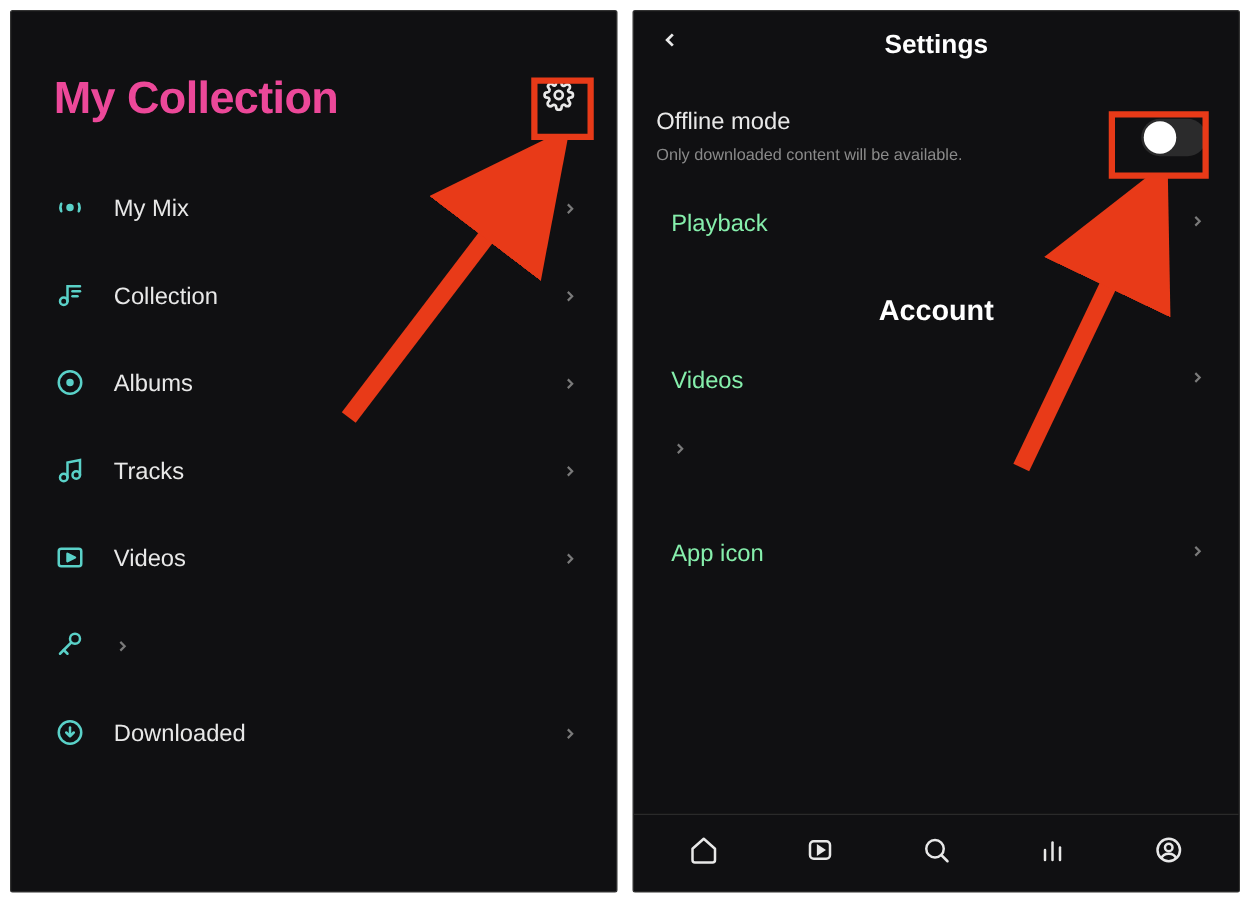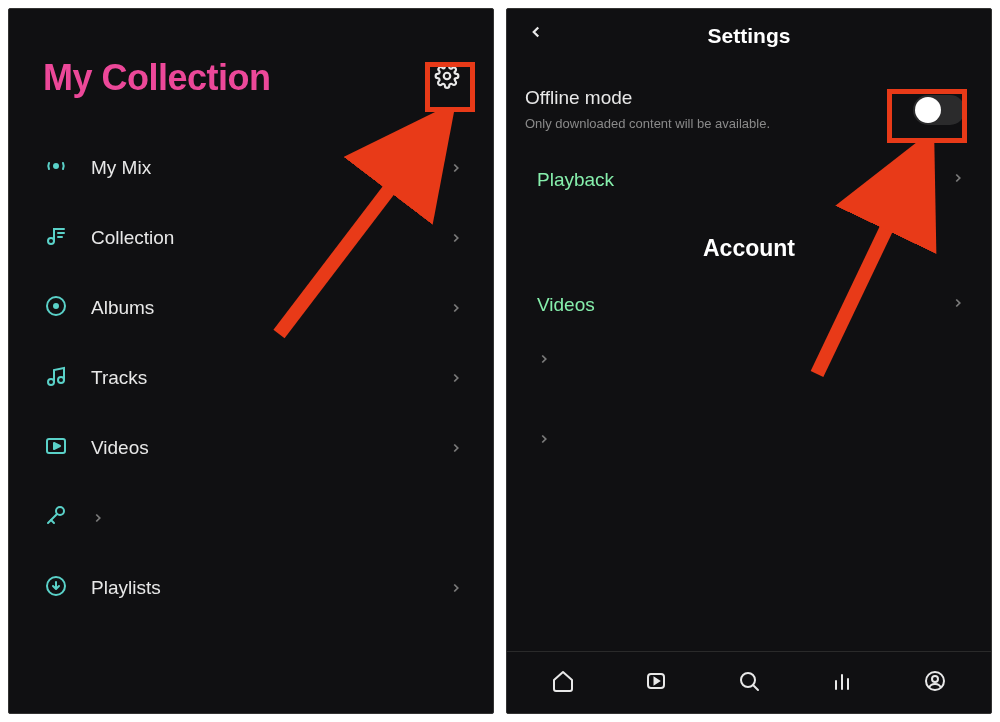--- a/index.html
+++ b/index.html
@@ -294,21 +294,21 @@
     </div>
 
     <div class="left-item">
       <span class="icon">
         <svg width="24" height="24" viewBox="0 0 24 24" fill="none" stroke="currentColor" stroke-width="2" stroke-linecap="round" stroke-linejoin="round">
             <circle cx="12" cy="12" r="9"></circle>
             <path d="M12 8v6"></path>
             <polyline points="9 12 12 15 15 12"></polyline>
           </svg>
       </span>
-      <span class="label">Playlists</span>
+      <span class="label">Downloaded</span>
       <span class="chev-r">
         <svg width="14" height="14" viewBox="0 0 24 24" fill="none" stroke="currentColor" stroke-width="3">
             <polyline points="9 18 15 12 9 6"></polyline>
           </svg>
       </span>
     </div>
 
   </div>
 
   <div class="red-box" style="left:416px; top:53px; width:50px; height:50px;"></div>
@@ -371,20 +371,21 @@
         <svg width="14" height="14" viewBox="0 0 24 24" fill="none" stroke="currentColor" stroke-width="3">
             <polyline points="9 18 15 12 9 6"></polyline>
           </svg>
       </span>
     </div>
 
 
     <div class="gap"></div>
 
     <div class="row-item">
+      <span class="rlabel">App icon</span>
       <span class="chev-r">
         <svg width="14" height="14" viewBox="0 0 24 24" fill="none" stroke="currentColor" stroke-width="3">
             <polyline points="9 18 15 12 9 6"></polyline>
           </svg>
       </span>
     </div>
 
   </div>
 
   <div class="tabbar">

